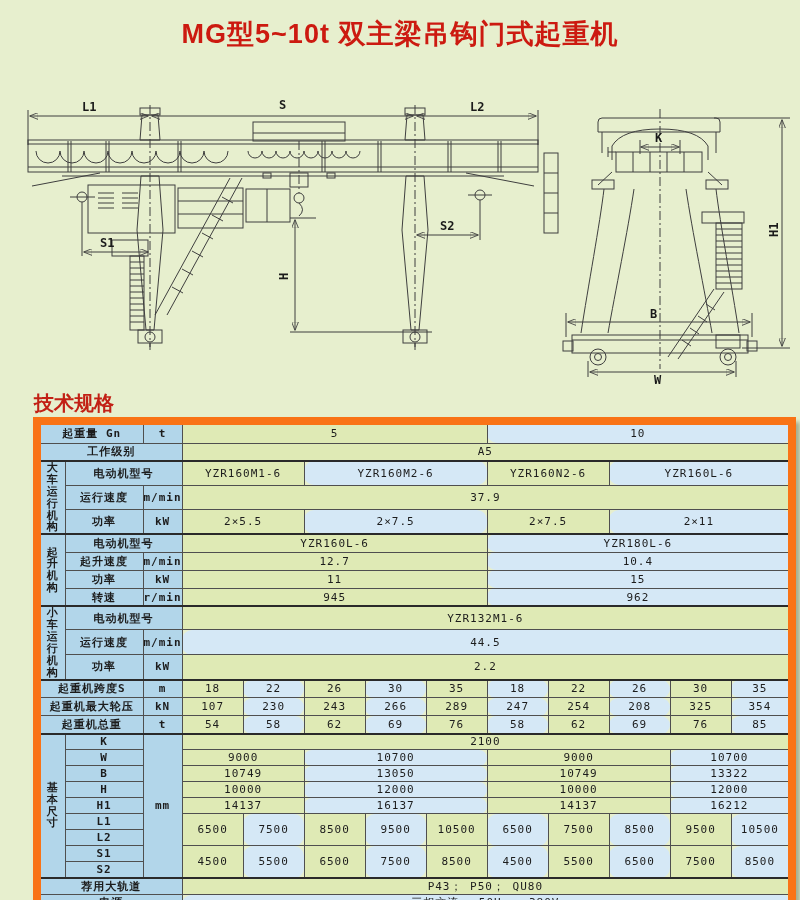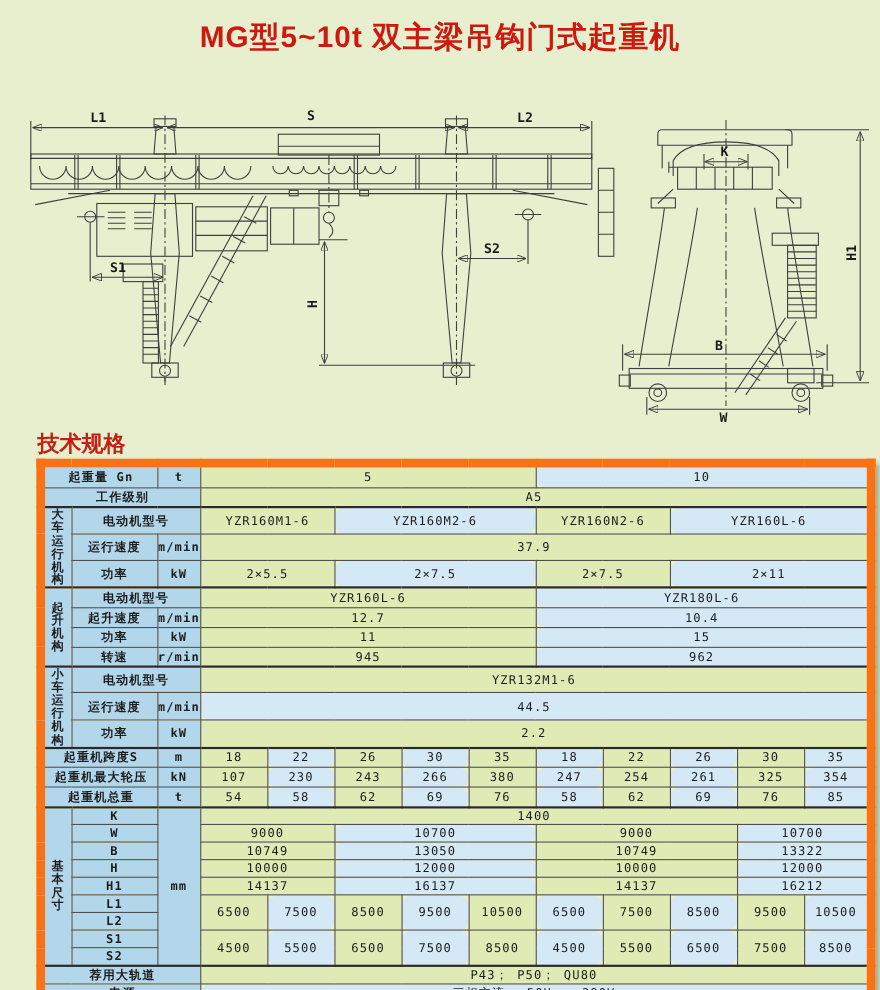--- a/index.html
+++ b/index.html
@@ -298,24 +298,24 @@
           <td class="g">30</td>
           <td class="b">35</td>
         </tr>
         <tr style="height: 18px;">
           <td colspan="2" class="lbl">起重机最大轮压</td>
           <td class="lbl u">kN</td>
           <td class="g">107</td>
           <td class="b">230</td>
           <td class="g">243</td>
           <td class="b">266</td>
-          <td class="g">380</td>
+          <td class="g">289</td>
           <td class="b">247</td>
           <td class="g">254</td>
-          <td class="b">261</td>
+          <td class="b">208</td>
           <td class="g">325</td>
           <td class="b">354</td>
         </tr>
         <tr style="height: 18px;">
           <td colspan="2" class="lbl">起重机总重</td>
           <td class="lbl u">t</td>
           <td class="g">54</td>
           <td class="b">58</td>
           <td class="g">62</td>
           <td class="b">69</td>
@@ -324,21 +324,21 @@
           <td class="g">62</td>
           <td class="b">69</td>
           <td class="g">76</td>
           <td class="b">85</td>
         </tr>
         <tr class="sep" style="height: 16px;">
           <td rowspan="9" class="lbl grp">基本
 尺寸</td>
           <td class="lbl u">K</td>
           <td rowspan="9" class="lbl u">mm</td>
-          <td colspan="10" class="g">1400</td>
+          <td colspan="10" class="g">2100</td>
         </tr>
         <tr style="height: 16px;">
           <td class="lbl u">W</td>
           <td colspan="2" class="g">9000</td>
           <td colspan="3" class="b">10700</td>
           <td colspan="3" class="g">9000</td>
           <td colspan="2" class="b">10700</td>
         </tr>
         <tr style="height: 16px;">
           <td class="lbl u">B</td>

